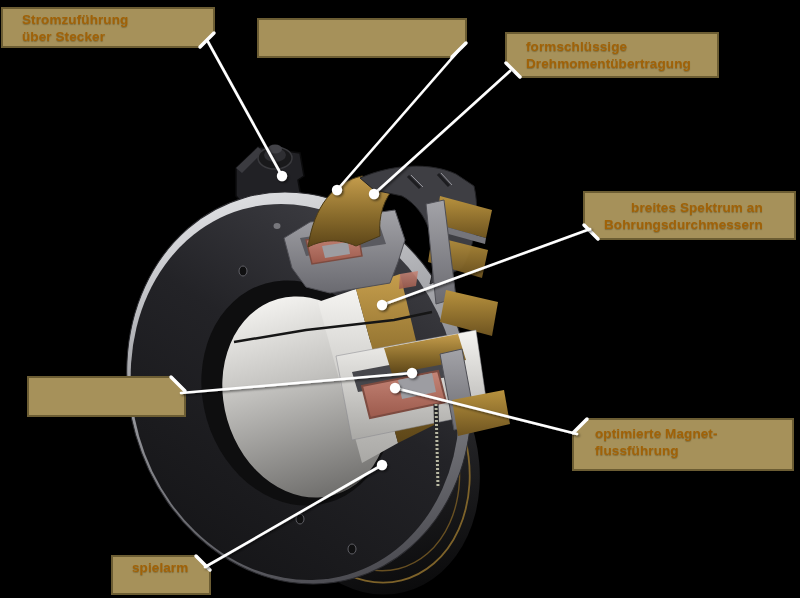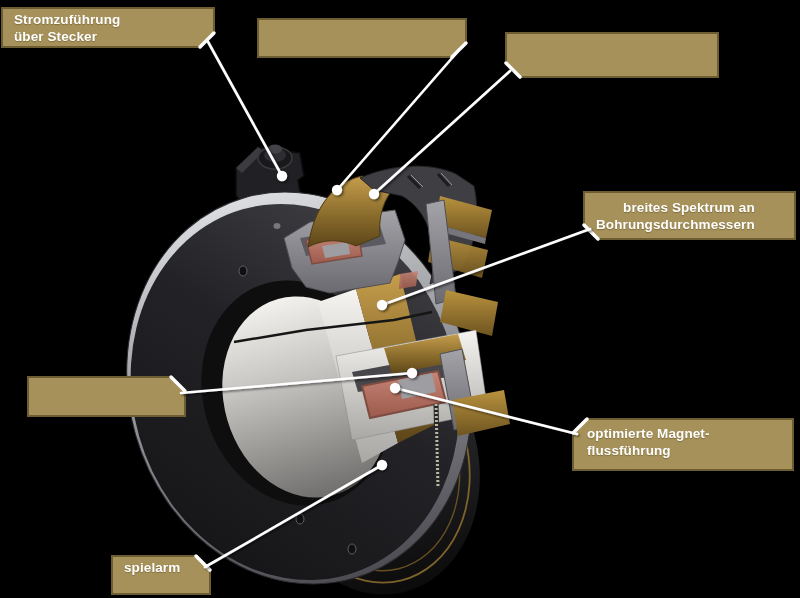--- a/index.html
+++ b/index.html
@@ -3,23 +3,23 @@
 <meta charset="utf-8">
 <style>
   html,body{margin:0;padding:0;background:#000;}
   .stage{
     position:relative;width:800px;height:598px;background:#000;
     overflow:hidden;font-family:"Liberation Sans", sans-serif;
   }
   .stage svg{position:absolute;left:0;top:0;}
   .callout-text{
     position:absolute;display:flex;align-items:center;
-    padding-left:10px;padding-right:6px;box-sizing:border-box;
+    padding-left:18px;padding-right:6px;box-sizing:border-box;
     font-weight:700;font-size:13.5px;line-height:17px;
-    color:#ffffff;white-space:pre-line;letter-spacing:.1px;
+    color:#a16207;white-space:pre-line;letter-spacing:.1px;
     text-shadow:0 1px 1px rgba(60,45,10,.35);
     pointer-events:none;
   }
   .ct1{left:4px;top:9px;width:200px;height:37px;}
   .ct2{left:260px;top:20px;width:198px;height:36px;}
   .ct3{left:508px;top:34px;width:206px;height:42px;}
   .ct4{left:586px;top:193px;width:204px;height:45px;text-align:right;}
   .ct5{left:30px;top:378px;width:150px;height:37px;}
   .ct6{left:577px;top:420px;width:212px;height:44px;}
   .ct7{left:114px;top:557px;width:92px;height:20px;}
@@ -185,19 +185,21 @@
     <circle cx="374" cy="194" r="5.2"></circle>
     <circle cx="382" cy="305" r="5.2"></circle>
     <circle cx="412" cy="373" r="5.2"></circle>
     <circle cx="395" cy="388" r="5.2"></circle>
     <circle cx="382" cy="465" r="5.2"></circle>
   </g>
 </svg>
 
   <div class="callout-text ct1">Stromzuführung
 über Stecker</div>
+  <div class="callout-text ct3">formschlüssige
+Drehmomentübertragung</div>
   <div class="callout-text ct4">breites Spektrum an
 Bohrungsdurchmessern</div>
   <div class="callout-text ct6">optimierte Magnet-
 flussführung</div>
   <div class="callout-text ct7">spielarm</div>
 
 </div>
 
 </body></html>

